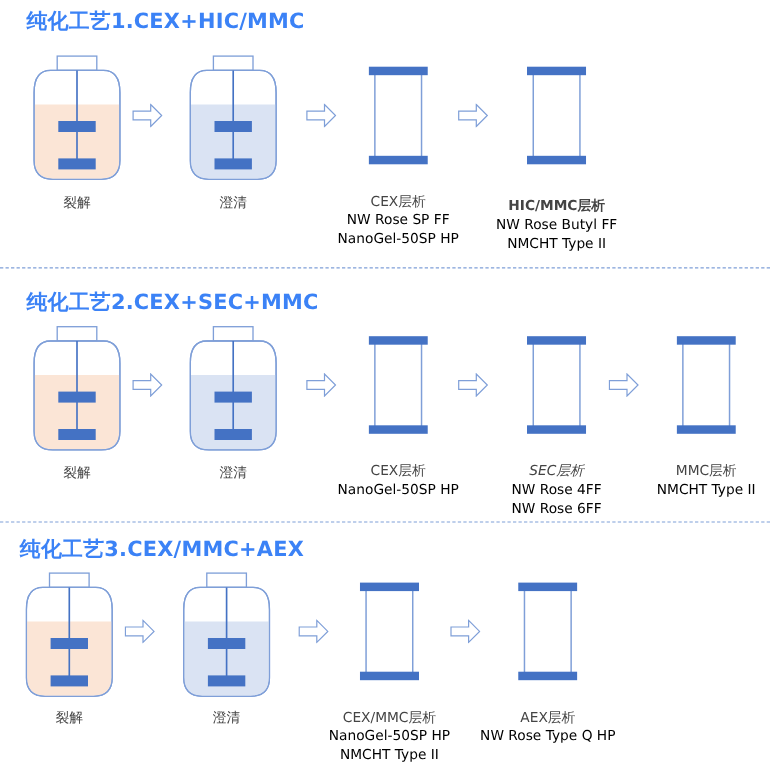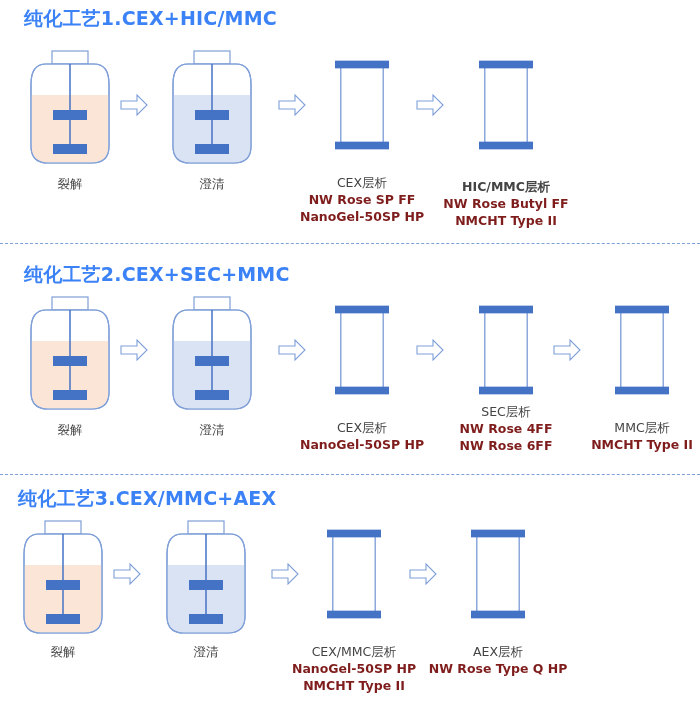--- a/index.html
+++ b/index.html
@@ -4,21 +4,21 @@
 <style>
   html, body { margin: 0; padding: 0; background: #ffffff; }
   body { width: 700px; height: 702px; position: relative; overflow: hidden;
          font-family: "DejaVu Sans", "Liberation Sans", sans-serif; }
   .section { position: absolute; left: 0; width: 700px; }
   .title { position: absolute; font-size: 19px; font-weight: bold; color: #3b82f6; letter-spacing: 0.2px; white-space: nowrap; }
   .divider { position: absolute; left: 0; width: 700px; height: 0; border-top: 1.5px dashed #7f9fd8; }
   .stage { position: absolute; width: 150px; text-align: center; }
   .stage .icon { position: relative; margin: 0 auto; }
   .label-cn { font-size: 12.5px; color: #444; line-height: 17px; white-space: nowrap; }
-  .label-prod { font-size: 12.5px; color: #7f1d1d; font-weight: bold; line-height: 17px; white-space: nowrap; }
+  .label-prod { font-size: 12.5px; color: #000000; font-weight: normal; line-height: 17px; white-space: nowrap; }
   .arrow { position: absolute; width: 28px; height: 22px; }
   .vessel-svg { display: block; }
   .col-svg { display: block; }
 </style>
 </head>
 <body>
 
 <svg width="0" height="0" style="position:absolute">
   <defs>
     <symbol id="sym-vessel-lysis" viewBox="0 0 80 115">
@@ -134,21 +134,21 @@
   </div>
 
   <svg class="arrow" style="left:416px; top:339px;">
       <use href="#sym-arrow"></use>
     </svg>
 
   <div class="stage" style="left:431px; top:305px;">
     <svg class="col-svg icon" width="54" height="90">
         <use href="#sym-column"></use>
       </svg>
-    <div class="label-cn" style="margin-top:8px;">SEC层析</div>
+    <div class="label-cn" style="margin-top:24px;font-style:italic;">SEC层析</div>
     <div class="label-prod">NW Rose 4FF</div>
     <div class="label-prod">NW Rose 6FF</div>
   </div>
 
   <svg class="arrow" style="left:553px; top:339px;">
       <use href="#sym-arrow"></use>
     </svg>
 
   <div class="stage" style="left:567px; top:305px;">
     <svg class="col-svg icon" width="54" height="90">

